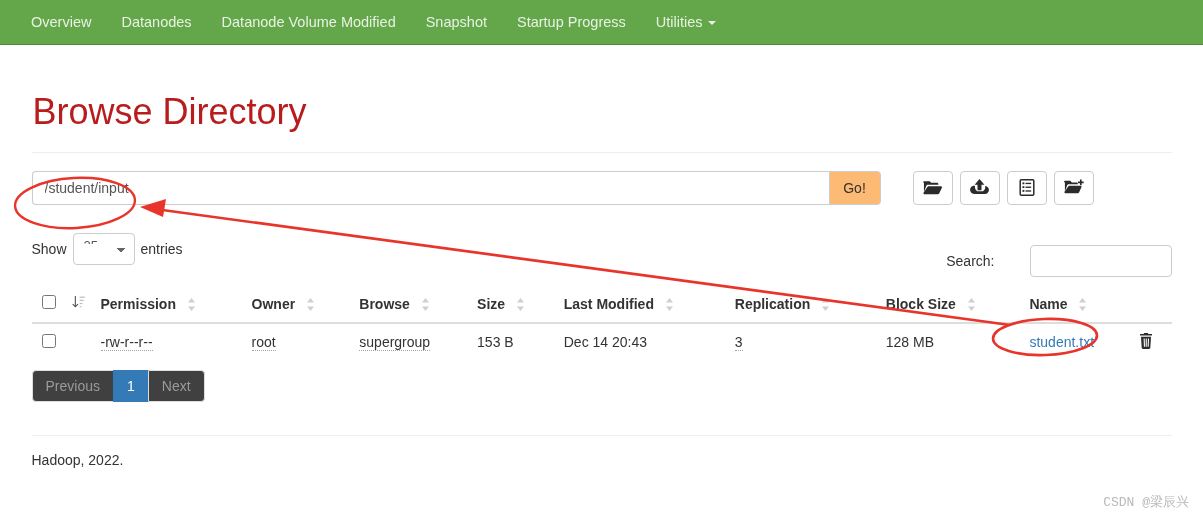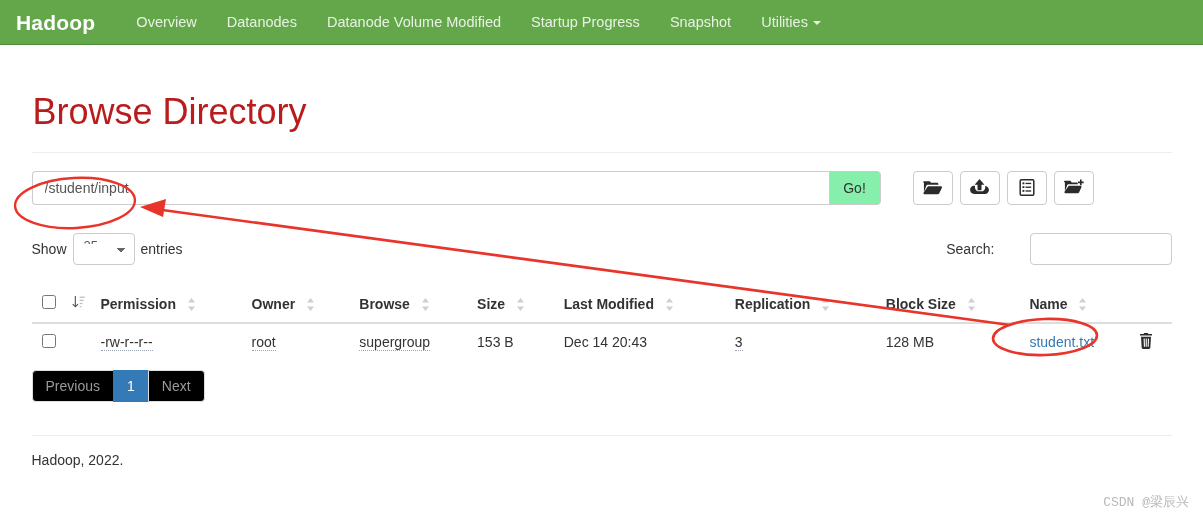--- a/index.html
+++ b/index.html
@@ -87,21 +87,21 @@
     font-family: "Liberation Sans", sans-serif;
     color: #555555;
     outline: none;
     background: #ffffff;
   }
   .go-btn {
     height: 34px;
     min-width: 52px;
     border: 1px solid #cccccc;
     border-radius: 0 4px 4px 0;
-    background: #86efac;
+    background: #fdba74;
     color: #333333;
     font-size: 14px;
     font-family: "Liberation Sans", sans-serif;
     cursor: pointer;
     padding: 0 12px;
   }
   .icon-toolbar { display: flex; margin-left: 32px; gap: 7px; }
   .icon-btn {
     width: 40px; height: 34px;
     border: 1px solid #cccccc;
@@ -111,21 +111,21 @@
     align-items: center;
     justify-content: center;
     cursor: pointer;
     padding: 0;
   }
   .icon-btn svg { display: block; }
 
   
   .controls-row {
     display: flex;
-    align-items: center;
+    align-items: flex-end;
     justify-content: space-between;
     margin-top: 16px;
   }
   .length-box { display: flex; align-items: center; font-size: 14px; color: #333; }
   .length-select {
     height: 32px;
     margin: 12px 6px;
     padding: 4px 22px 20px 10px;
     border: 1px solid #cccccc;
     border-radius: 4px;
@@ -224,21 +224,21 @@
   .table-footer {
     display: flex;
     align-items: center;
     justify-content: space-between;
     margin-top: 9px;
   }
   .info-text { font-size: 14px; color: #333333; }
   .pagination { display: flex; }
   .page-btn {
     border: 1px solid #dddddd;
-    background: #000000;
+    background: #404040;
     color: #337ab7;
     padding: 7px 13px;
     font-size: 14px;
     font-family: "Liberation Sans", sans-serif;
     cursor: pointer;
     margin-left: -1px;
   }
   .page-btn:first-child { border-radius: 4px 0 0 4px; margin-left: 0; }
   .page-btn:last-child { border-radius: 0 4px 4px 0; }
   .page-btn.disabled { color: #9a9a9a; cursor: default; }
@@ -278,27 +278,26 @@
     font-size: 13px;
     color: #b9b9b9;
     font-family: Liberation Mono, monospace;
     white-space: nowrap;
   }
 </style>
 </head>
 <body>
 
 <div class="navbar">
-  <div class="brand">Hadoop</div>
   <div class="nav-links">
     <div class="nav-link">Overview</div>
     <div class="nav-link">Datanodes</div>
     <div class="nav-link">Datanode Volume Modified</div>
+    <div class="nav-link">Snapshot</div>
     <div class="nav-link">Startup Progress</div>
-    <div class="nav-link">Snapshot</div>
     <div class="nav-link"><span>Utilities</span><span class="caret"></span></div>
   </div>
 </div>
 
 <div class="container">
 
   <h1 class="page-title">Browse Directory</h1>
 
   <hr class="hr">
 

